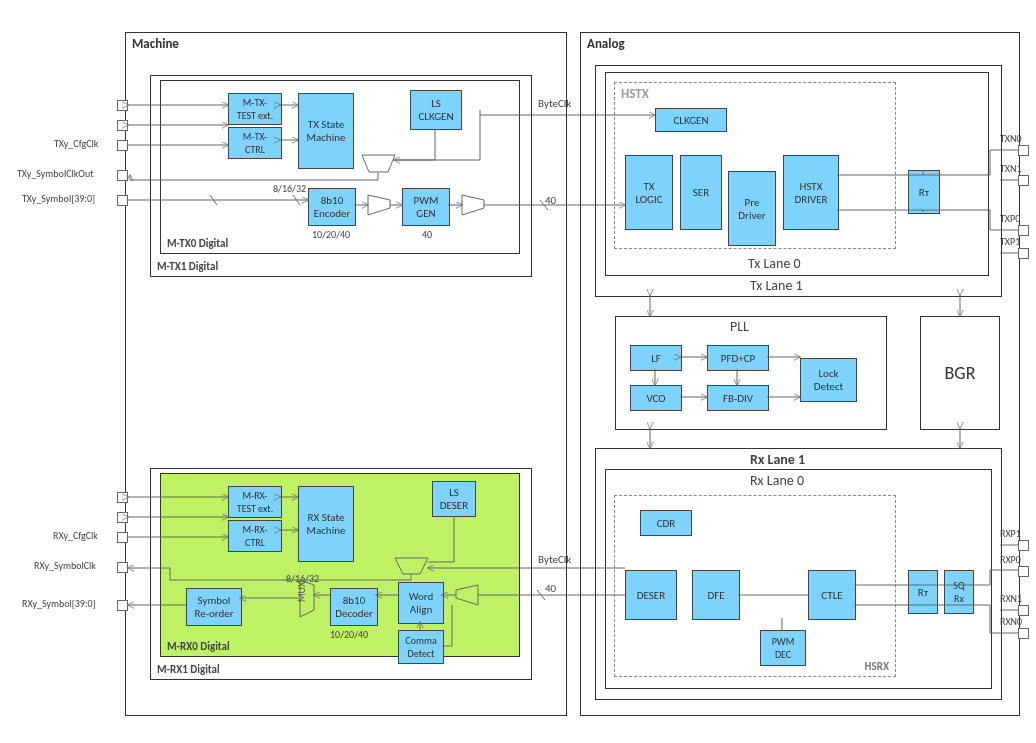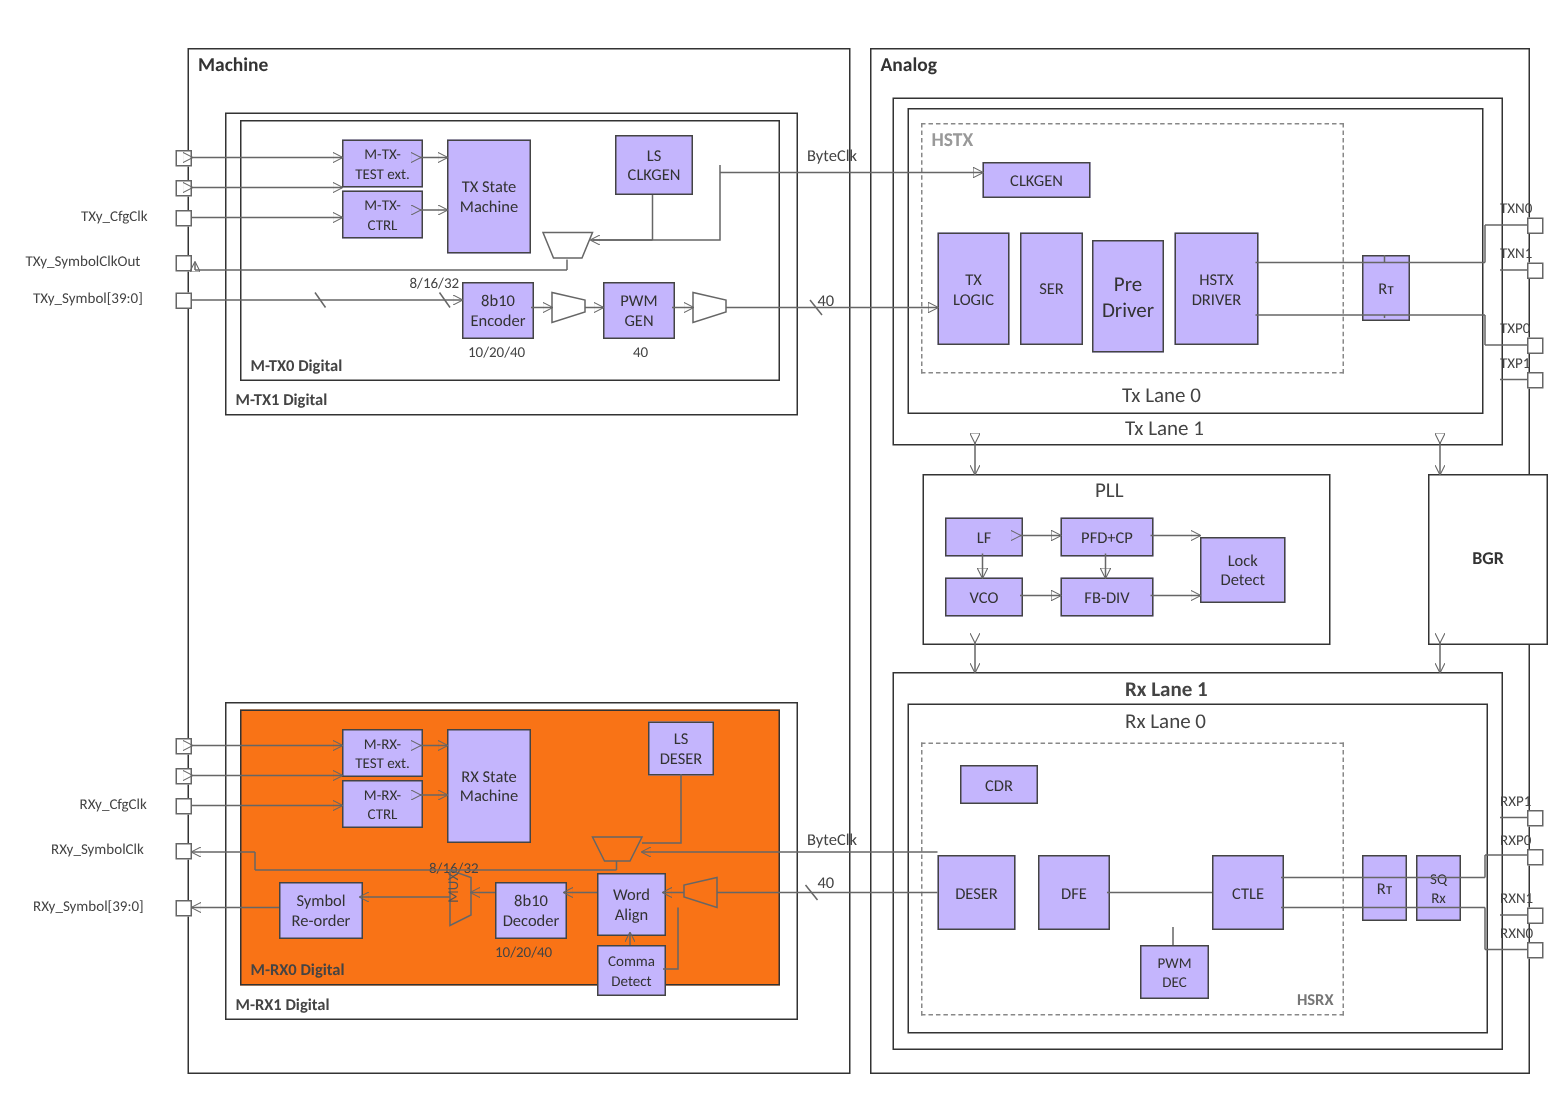--- a/index.html
+++ b/index.html
@@ -1,17 +1,17 @@
 <!DOCTYPE html>
 <html><head>
 <meta charset="utf-8">
 <style>
   body{margin:0;font-family:Calibri,Arial,sans-serif;font-size:11px;color:#333;background:#fff}
   .canvas{position:relative;width:1036px;height:743px}
-  .box{position:absolute;border:1px solid #444;background:#c4b5fd;text-align:center;display:flex;align-items:center;justify-content:center}
+  .box{position:absolute;border:1px solid #444;background:#7dd3fc;text-align:center;display:flex;align-items:center;justify-content:center}
   .frame{position:absolute;border:1.5px solid #333}
   .dash{border-style:dashed;border-color:#888}
   .lab-tl{position:absolute;left:6px;top:3px;font-weight:bold;font-size:13px;color:#333}
   .lab-bl{position:absolute;left:6px;bottom:3px;font-weight:bold;font-size:11px;color:#444}
   .lab-br{position:absolute;right:6px;bottom:3px;font-weight:bold;font-size:11px;color:#777}
   .lab{position:absolute;white-space:nowrap;color:#444}
   .port{position:absolute;width:9px;height:9px;border:1.5px solid #666;background:#fff}
   svg{position:absolute;left:0;top:0;width:1036px;height:743px;pointer-events:none}
   line,polyline,path,polygon{stroke:#666;stroke-width:1;fill:none}
   .mk{marker-end:url(#arr)}
@@ -45,21 +45,21 @@
 <div class="box" style="left:410px;top:90px;width:50px;height:38px;font-size:11px;white-space:pre-line">LS
 CLKGEN</div>
 <div class="box" style="left:308px;top:188px;width:46px;height:36px;font-size:11px;white-space:pre-line">8b10
 Encoder</div>
 <div class="box" style="left:402px;top:188px;width:46px;height:36px;font-size:11px;white-space:pre-line">PWM
 GEN</div>
 
 <div class="frame" style="left:150px;top:468px;width:380px;height:210px">
   <span class="lab-bl">M-RX1 Digital</span>
 </div>
-<div class="frame" style="left:160px;top:473px;width:358px;height:182px;background:#f97316">
+<div class="frame" style="left:160px;top:473px;width:358px;height:182px;background:#bef264">
   <span class="lab-bl">M-RX0 Digital</span>
 </div>
 <div class="box" style="left:228px;top:486px;width:52px;height:30px;font-size:10px;white-space:pre-line">M-RX-
 TEST ext.</div>
 <div class="box" style="left:228px;top:520px;width:52px;height:30px;font-size:10px;white-space:pre-line">M-RX-
 CTRL</div>
 <div class="box" style="left:298px;top:486px;width:54px;height:74px;font-size:11px;white-space:pre-line">RX State
 Machine</div>
 <div class="box" style="left:432px;top:481px;width:42px;height:34px;font-size:11px;white-space:pre-line">LS
 DESER</div>
@@ -76,36 +76,36 @@
 <div class="lab" style="left:750px;top:277px;font-size:14px;font-weight:normal">Tx Lane 1</div>
 <div class="frame" style="left:605px;top:72px;width:382px;height:202px;background:#fff"></div>
 <div class="lab" style="left:748px;top:255px;font-size:14px;font-weight:normal">Tx Lane 0</div>
 <div class="frame dash" style="left:614px;top:82px;width:280px;height:165px">
   <span class="lab-tl" style="color:#999">HSTX</span>
 </div>
 <div class="box" style="left:655px;top:108px;width:70px;height:22px;font-size:11px">CLKGEN</div>
 <div class="box" style="left:625px;top:155px;width:46px;height:73px;font-size:11px;white-space:pre-line">TX
 LOGIC</div>
 <div class="box" style="left:680px;top:155px;width:40px;height:73px;font-size:11px">SER</div>
-<div class="box" style="left:728px;top:160px;width:46px;height:73px;font-size:14px;white-space:pre-line">Pre
+<div class="box" style="left:728px;top:171px;width:46px;height:73px;font-size:11px;white-space:pre-line">Pre
 Driver</div>
 <div class="box" style="left:783px;top:155px;width:54px;height:73px;font-size:11px;white-space:pre-line">HSTX
 DRIVER</div>
 <div class="box" style="left:908px;top:170px;width:30px;height:42px;font-size:11px">Rᴛ</div>
 
 <div class="frame" style="left:615px;top:316px;width:270px;height:112px;background:#fff"></div>
 <div class="lab" style="left:730px;top:318px;font-size:14px;font-weight:normal">PLL</div>
 <div class="box" style="left:630px;top:345px;width:50px;height:24px;font-size:11px">LF</div>
 <div class="box" style="left:707px;top:345px;width:60px;height:24px;font-size:11px">PFD+CP</div>
 <div class="box" style="left:630px;top:385px;width:50px;height:24px;font-size:11px">VCO</div>
 <div class="box" style="left:707px;top:385px;width:60px;height:24px;font-size:11px">FB-DIV</div>
 <div class="box" style="left:800px;top:358px;width:55px;height:42px;font-size:11px;white-space:pre-line">Lock
 Detect</div>
 
-<div class="frame" style="left:952px;top:316px;width:78px;height:112px;background:#fff;display:flex;align-items:center;justify-content:center;font-size:12px;font-weight:bold">BGR</div>
+<div class="frame" style="left:920px;top:316px;width:78px;height:112px;background:#fff;display:flex;align-items:center;justify-content:center;font-size:18px;font-weight:normal">BGR</div>
 
 <div class="frame" style="left:595px;top:448px;width:405px;height:250px"></div>
 <div class="lab" style="left:750px;top:451px;font-size:14px;font-weight:bold">Rx Lane 1</div>
 <div class="frame" style="left:605px;top:469px;width:385px;height:218px;background:#fff"></div>
 <div class="lab" style="left:750px;top:472px;font-size:14px;font-weight:normal">Rx Lane 0</div>
 <div class="frame dash" style="left:614px;top:495px;width:280px;height:180px">
   <span class="lab-br">HSRX</span>
 </div>
 <div class="box" style="left:640px;top:510px;width:50px;height:24px;font-size:11px">CDR</div>
 <div class="box" style="left:625px;top:570px;width:50px;height:48px;font-size:11px">DESER</div>

